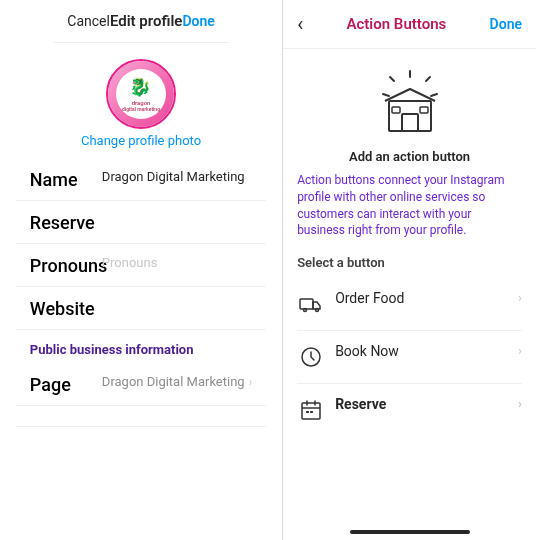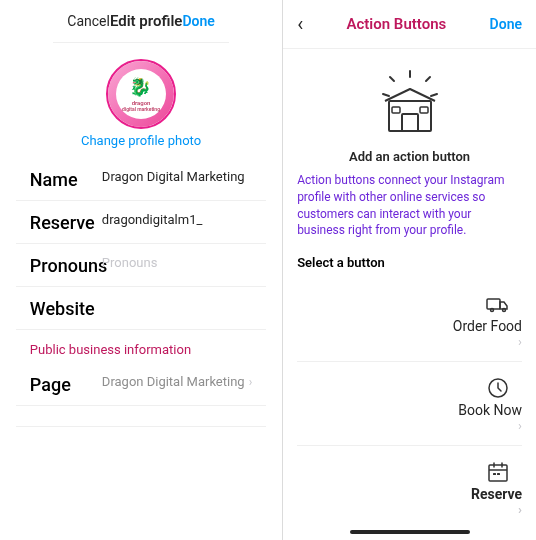--- a/index.html
+++ b/index.html
@@ -145,22 +145,22 @@
 
     .field-value.has-chevron {
       display: flex;
       align-items: center;
       justify-content: space-between;
     }
 
     .section-header {
       padding: 12px 14px 6px;
       font-size: 13px;
-      font-weight: 400;
-      color: #be185d;
+      font-weight: 700;
+      color: #4c1d95;
       background: #fff;
     }
 
     .chevron {
       font-size: 12px;
       color: #c7c7cc;
       margin-left: 4px;
     }
 
     .field-value-text {
@@ -234,31 +234,30 @@
       font-size: 12px;
       color: #6d28d9;
       text-align: left;
       line-height: 1.4;
       margin-bottom: 16px;
     }
 
     .select-button-label {
       font-size: 13px;
       font-weight: 600;
-      color: #000000;
+      color: #404040;
       margin-bottom: 8px;
     }
 
     .action-button-item {
       display: flex;
-      align-items: flex-end;
+      align-items: flex-start;
       padding: 12px 0;
       border-bottom: 1px solid #efefef;
       cursor: pointer;
-      flex-direction: column;
     }
 
     .action-button-item:last-child {
       border-bottom: none;
       font-weight: bold;
     }
 
     .action-icon {
       width: 28px;
       height: 28px;
@@ -311,21 +310,20 @@
   </div>
 
   <div class="form-fields">
 
     <div class="field-row">
       <span class="field-label">Name</span>
       <span class="field-value">Dragon Digital Marketing</span>
     </div>
     <div class="field-row">
       <span class="field-label">Reserve</span>
-      <span class="field-value">dragondigitalm1_</span>
     </div>
     <div class="field-row">
       <span class="field-label">Pronouns</span>
       <span class="field-value placeholder">Pronouns</span>
     </div>
     <div class="field-row">
       <span class="field-label">Website</span>
     </div>
 
     <div class="section-header">Public business information</div>

